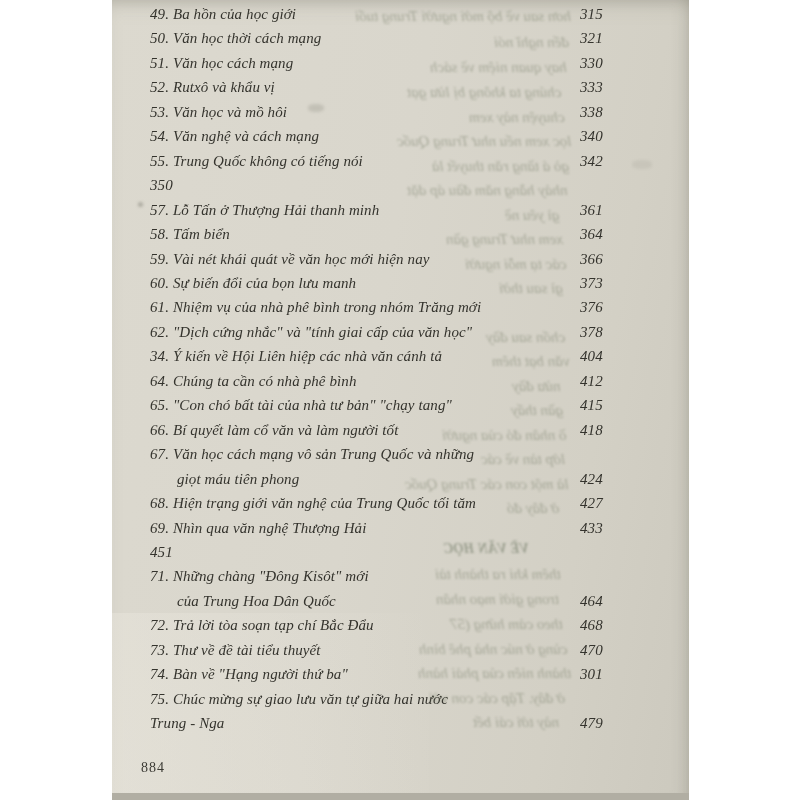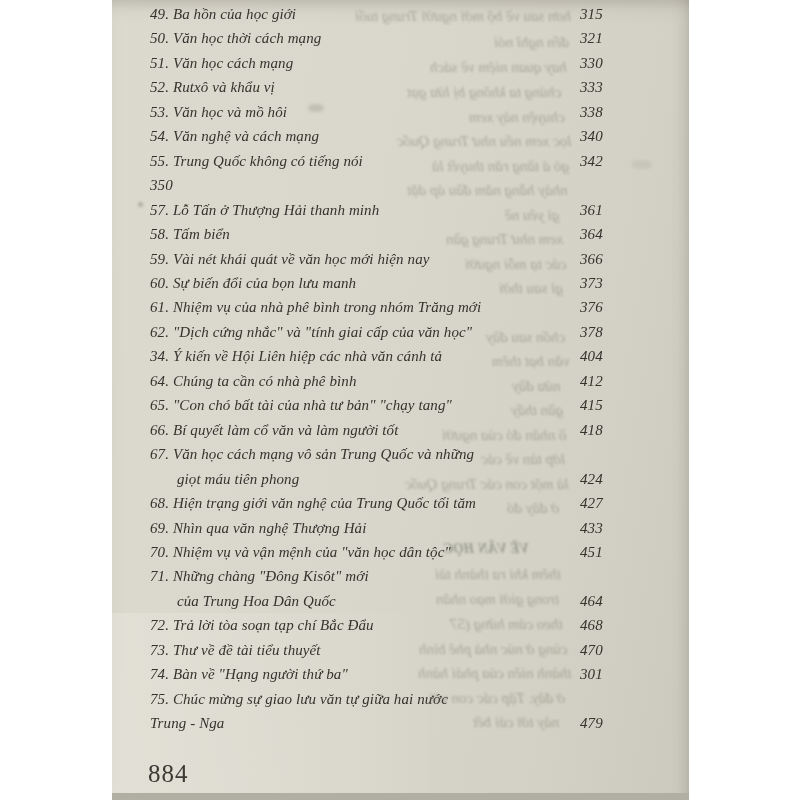--- a/index.html
+++ b/index.html
@@ -28,22 +28,22 @@
     font-style:italic;font-size:15px;line-height:24.45px;color:#34332d;
     letter-spacing:.1px;
   }
   .entry{margin:0;}
   .line{display:flex;align-items:baseline;}
   .t{flex:1;white-space:nowrap;}
   .t.ind{padding-left:27px;}
   .p{width:54px;white-space:nowrap;}
   
   .folio{
-    position:absolute;left:36px;top:760px;font-style:normal;
-    font-size:25px;color:#3b3a34;letter-spacing:1px;
+    position:absolute;left:29px;top:760px;font-style:normal;
+    font-size:14px;color:#3b3a34;letter-spacing:1px;
   }
   
   .bleed{
     position:absolute;transform:scaleX(-1);transform-origin:center;
     font-style:italic;color:rgba(122,128,108,.50);filter:blur(1.1px);
     white-space:nowrap;pointer-events:none;
   }
   .bleed.b{font-weight:bold;color:rgba(108,116,96,.55);}
   
   .speck{position:absolute;border-radius:50%;filter:blur(1.5px);background:rgba(90,88,78,.35);}
@@ -199,21 +199,20 @@
 
   <div class="entry">
     <div class="line">
       <span class="t">69. Nhìn qua văn nghệ Thượng Hải</span>
       <span class="p">433</span>
     </div>
   </div>
 
   <div class="entry">
     <div class="line">
-      <span class="t">70. Nhiệm vụ và vận mệnh của "văn học dân tộc"</span>
       <span class="p">451</span>
     </div>
   </div>
 
   <div class="entry">
     <div class="line">
       <span class="t">71. Những chàng "Đông Kisôt" mới</span>
       <span class="p"></span>
     </div>
   <div class="line">

